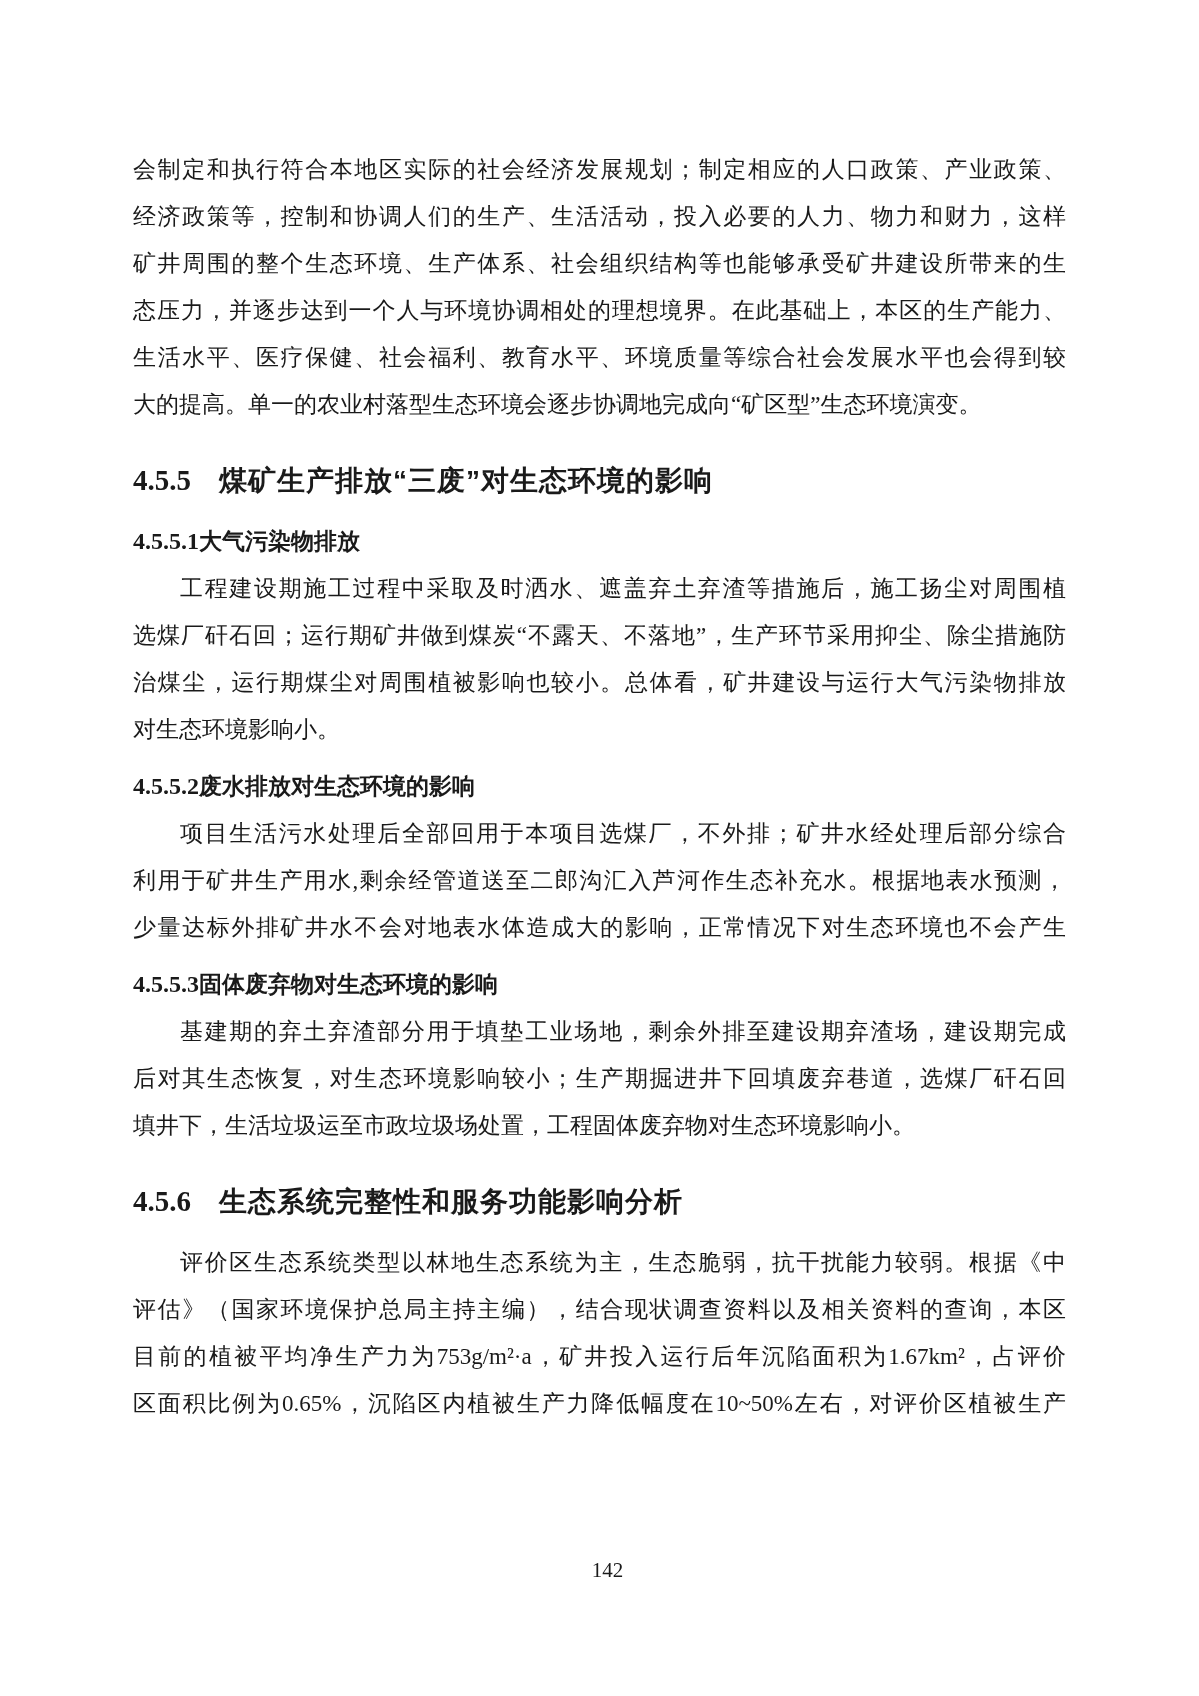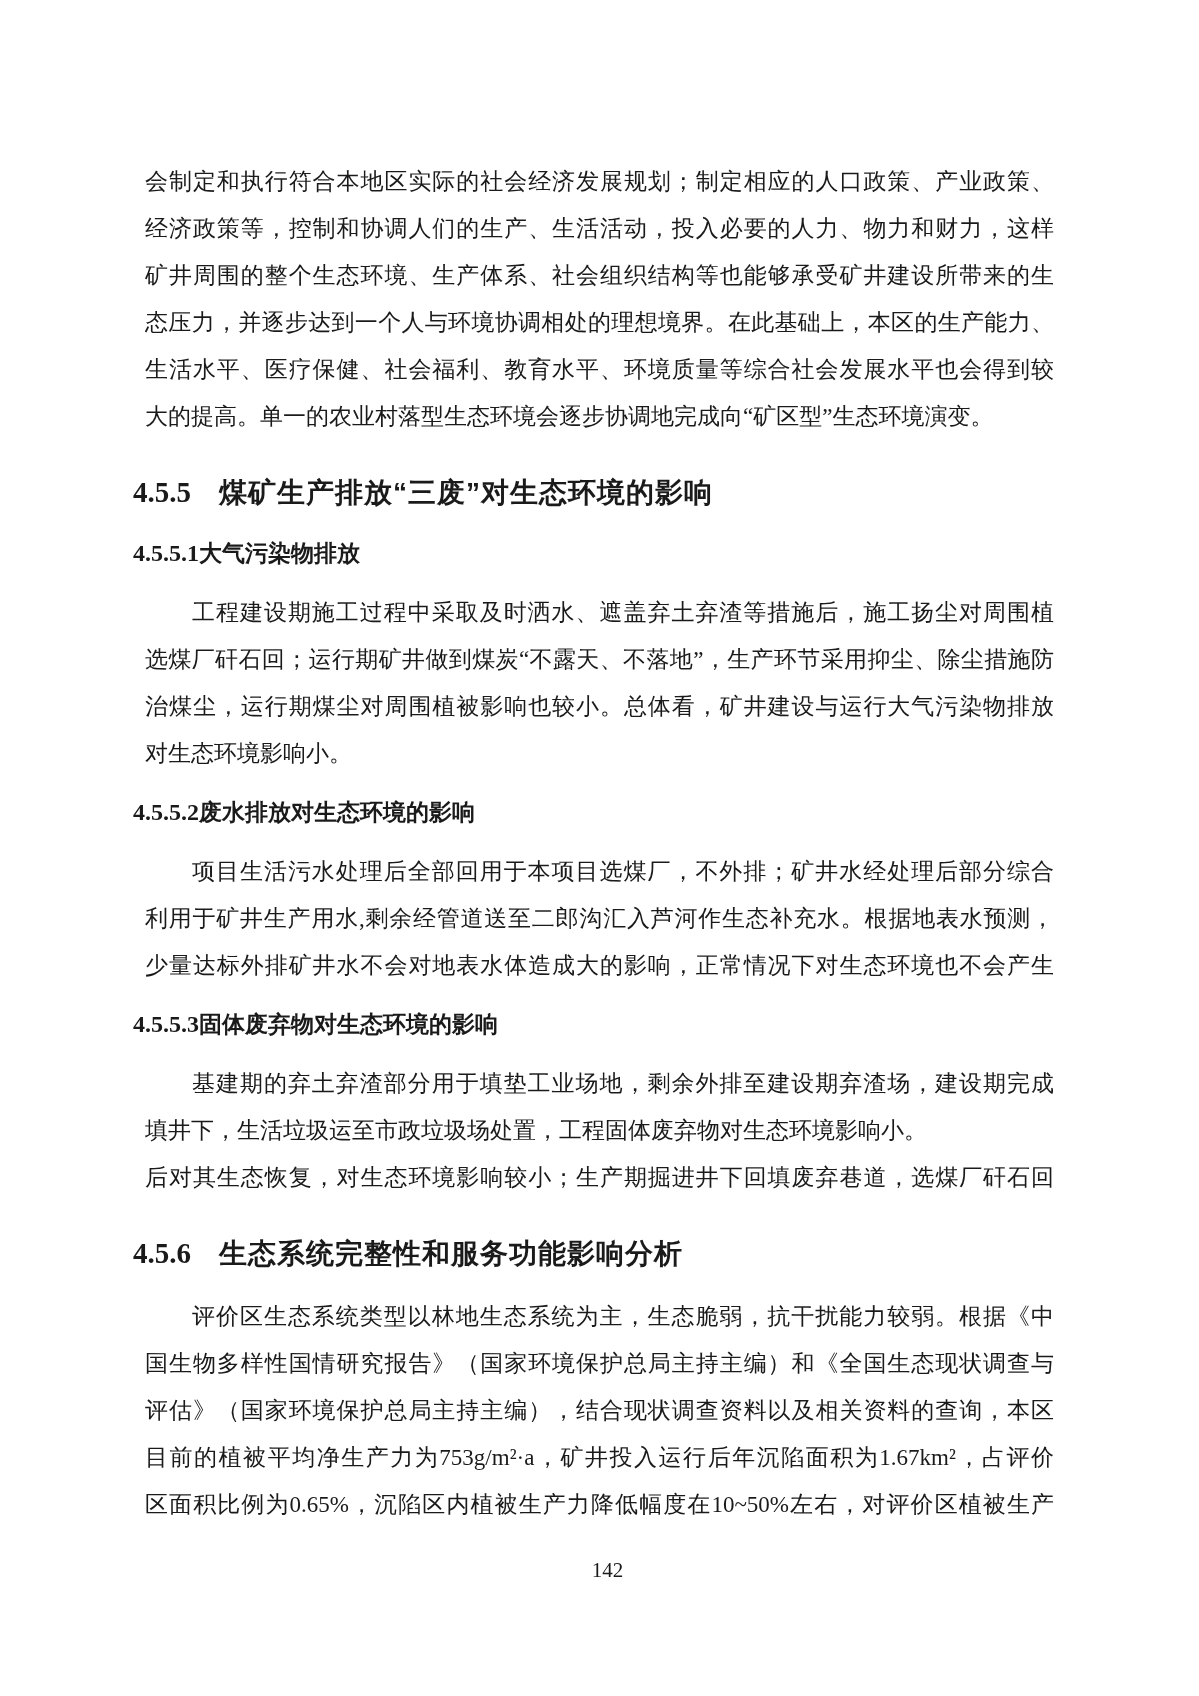--- a/index.html
+++ b/index.html
@@ -11,21 +11,21 @@
     color: #1a1a1a;
     font-family: "Liberation Serif", "DejaVu Serif", serif;
     overflow: hidden;
   }
   .content {
     position: absolute;
     left: 133px;
     top: 146px;
     width: 933px;
   }
-  .para { margin: 12px; }
+  .para { margin: 0; }
   .para .line {
     font-size: 23px;
     line-height: 47px;
     height: 47px;
     text-align: justify;
     text-align-last: justify;
     overflow: visible;
   }
   .para .line.last { text-align-last: left; }
   .para .line.indent { padding-left: 47px; }
@@ -106,29 +106,28 @@
     <div class="para">
       <div class="line indent">项目生活污水处理后全部回用于本项目选煤厂，不外排；矿井水经处理后部分综合</div>
       <div class="line">利用于矿井生产用水,剩余经管道送至二郎沟汇入芦河作生态补充水。根据地表水预测，</div>
       <div class="line">少量达标外排矿井水不会对地表水体造成大的影响，正常情况下对生态环境也不会产生</div>
     </div>
 
     <div class="h4"><span class="hnum">4.5.5.3</span><span class="htitle">固体废弃物对生态环境的影响</span></div>
 
     <div class="para">
       <div class="line indent">基建期的弃土弃渣部分用于填垫工业场地，剩余外排至建设期弃渣场，建设期完成</div>
+      <div class="line">后对其生态恢复，对生态环境影响较小；生产期掘进井下回填废弃巷道，选煤厂矸石回</div>
       <div class="line last">填井下，生活垃圾运至市政垃圾场处置，工程固体废弃物对生态环境影响小。</div>
-      <div class="line">后对其生态恢复，对生态环境影响较小；生产期掘进井下回填废弃巷道，选煤厂矸石回</div>
     </div>
 
     <div class="h3"><span class="hnum">4.5.6</span><span class="htitle">生态系统完整性和服务功能影响分析</span></div>
 
     <div class="para">
       <div class="line indent">评价区生态系统类型以林地生态系统为主，生态脆弱，抗干扰能力较弱。根据《中</div>
-      <div class="line">国生物多样性国情研究报告》（国家环境保护总局主持主编）和《全国生态现状调查与</div>
       <div class="line">评估》（国家环境保护总局主持主编），结合现状调查资料以及相关资料的查询，本区</div>
       <div class="line">目前的植被平均净生产力为753g/m²·a，矿井投入运行后年沉陷面积为1.67km²，占评价</div>
       <div class="line">区面积比例为0.65%，沉陷区内植被生产力降低幅度在10~50%左右，对评价区植被生产</div>
     </div>
 
   </div>
 
   <div class="footer">142</div>
 </div>
 

